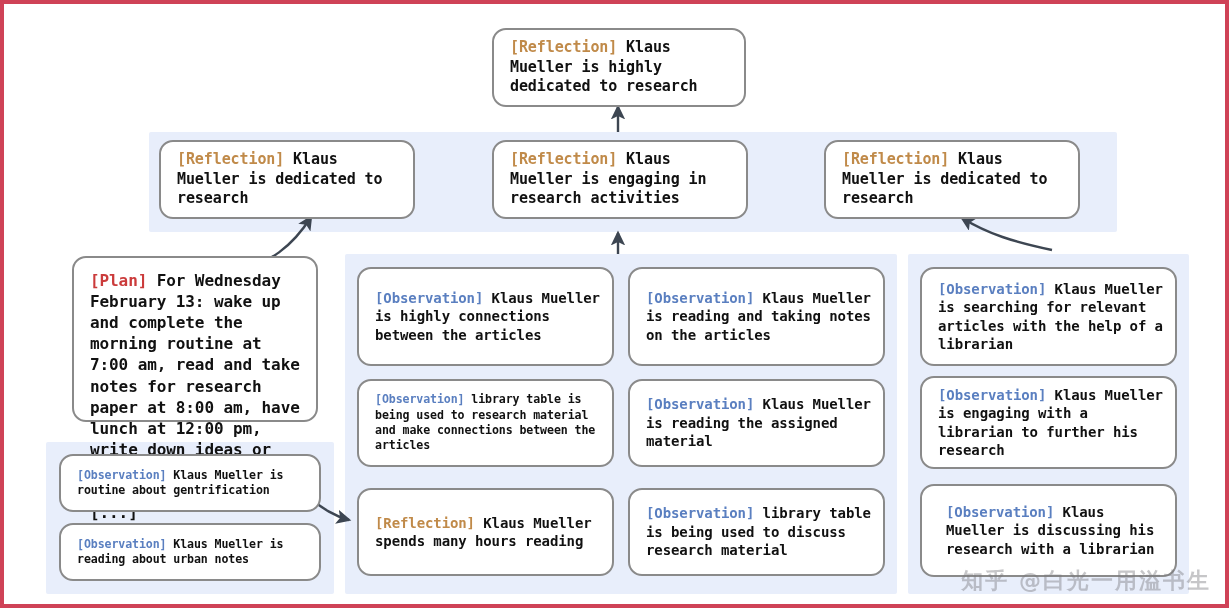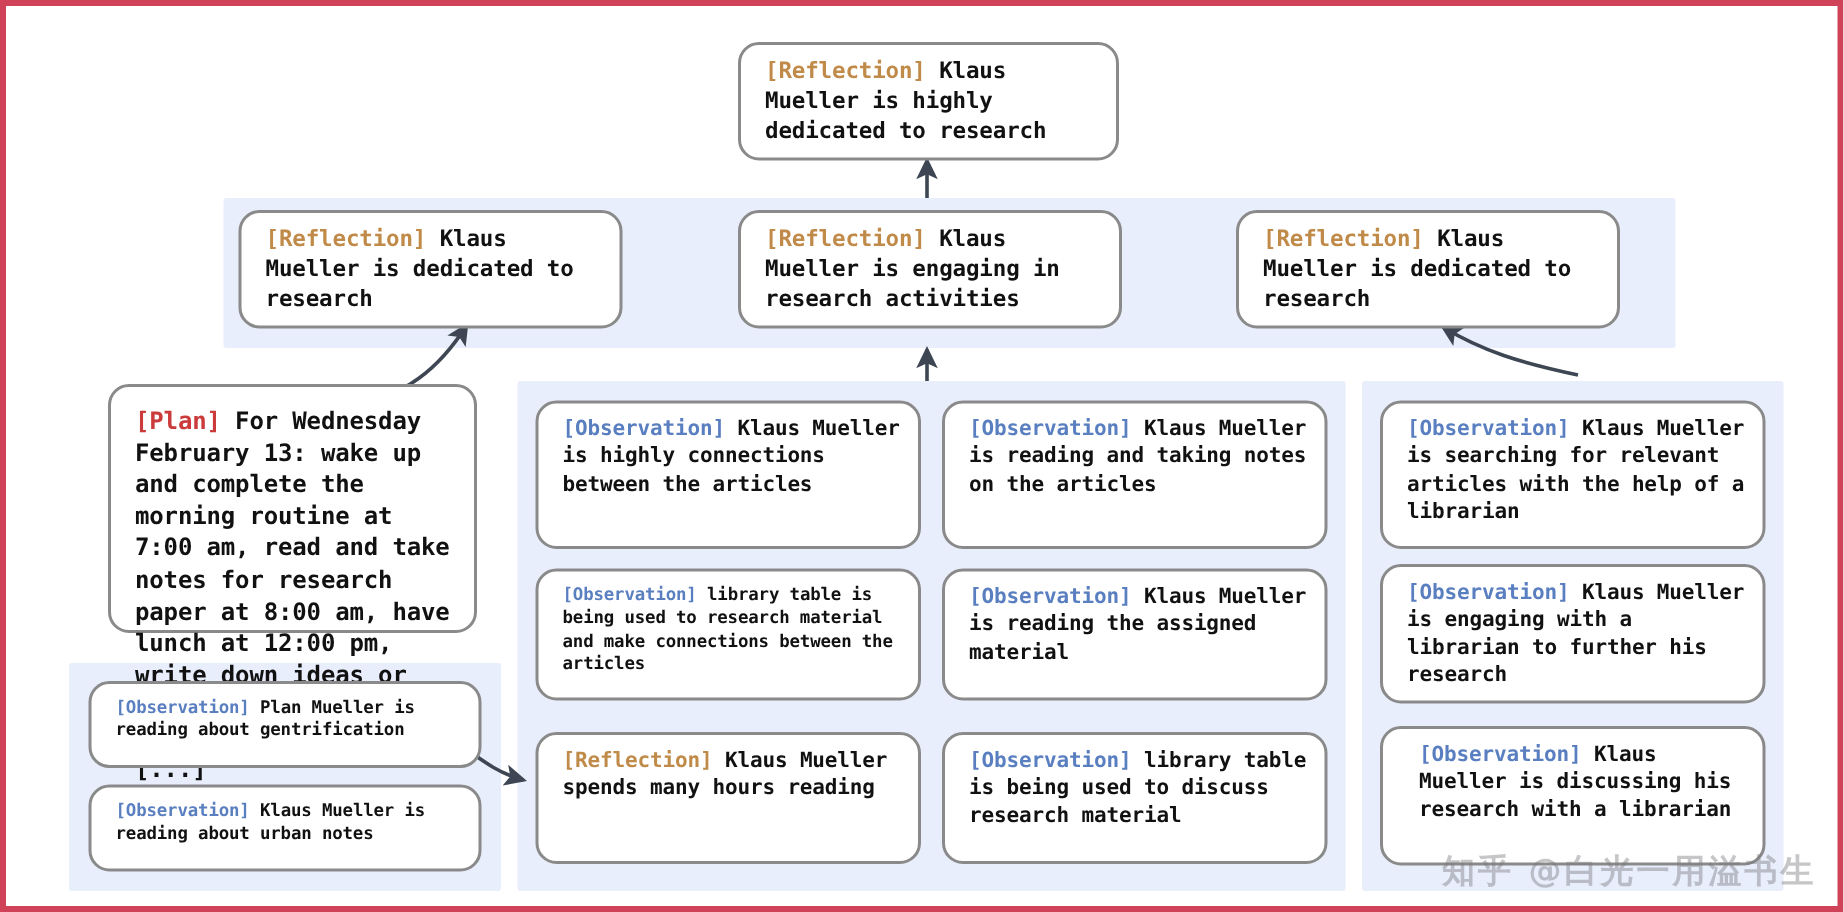--- a/index.html
+++ b/index.html
@@ -26,20 +26,21 @@
     border-radius: 2px;
   }
   
   .node {
     position: absolute;
     background: #ffffff;
     border: 2.5px solid #8a8a8a;
     border-radius: 14px;
     box-sizing: border-box;
     display: flex;
+    align-items: center;
     padding: 8px 12px 8px 16px;
     color: #111111;
     font-weight: bold;
     line-height: 1.32;
     letter-spacing: -0.1px;
     white-space: pre-wrap;
   }
   .node .txt { display: block; }
   .tag-reflection { color: #c08a49; font-weight: bold; }
   .tag-observation { color: #5a7fc0; font-weight: bold; }
@@ -113,21 +114,21 @@
 
   <div class="node f15" style="left:820px; top:136px; width:256px; height:79px;">
     <span class="txt"><span class="tag-reflection">[Reflection]</span><span> Klaus Mueller is dedicated to research</span></span>
   </div>
 
   <div class="node f12 top-align" style="left:68px; top:252px; width:246px; height:166px; padding-top:12px;">
     <span class="txt"><span class="tag-plan">[Plan]</span><span> For Wednesday February 13: wake up and complete the morning routine at 7:00 am, read and take notes for research paper at 8:00 am, have lunch at 12:00 pm, write down ideas or brainstorm potential solutions at 1:00 pm, [...]</span></span>
   </div>
 
   <div class="node f115" style="left:55px; top:450px; width:262px; height:58px;">
-    <span class="txt"><span class="tag-observation">[Observation]</span><span> Plan Mueller is reading about gentrification</span></span>
+    <span class="txt"><span class="tag-observation">[Observation]</span><span> Klaus Mueller is routine about gentrification</span></span>
   </div>
 
   <div class="node f115" style="left:55px; top:519px; width:262px; height:58px;">
     <span class="txt"><span class="tag-observation">[Observation]</span><span> Klaus Mueller is reading about urban notes</span></span>
   </div>
 
   <div class="node f14" style="left:353px; top:263px; width:257px; height:99px;">
     <span class="txt"><span class="tag-observation">[Observation]</span><span> Klaus Mueller is highly connections between the articles</span></span>
   </div>
 

